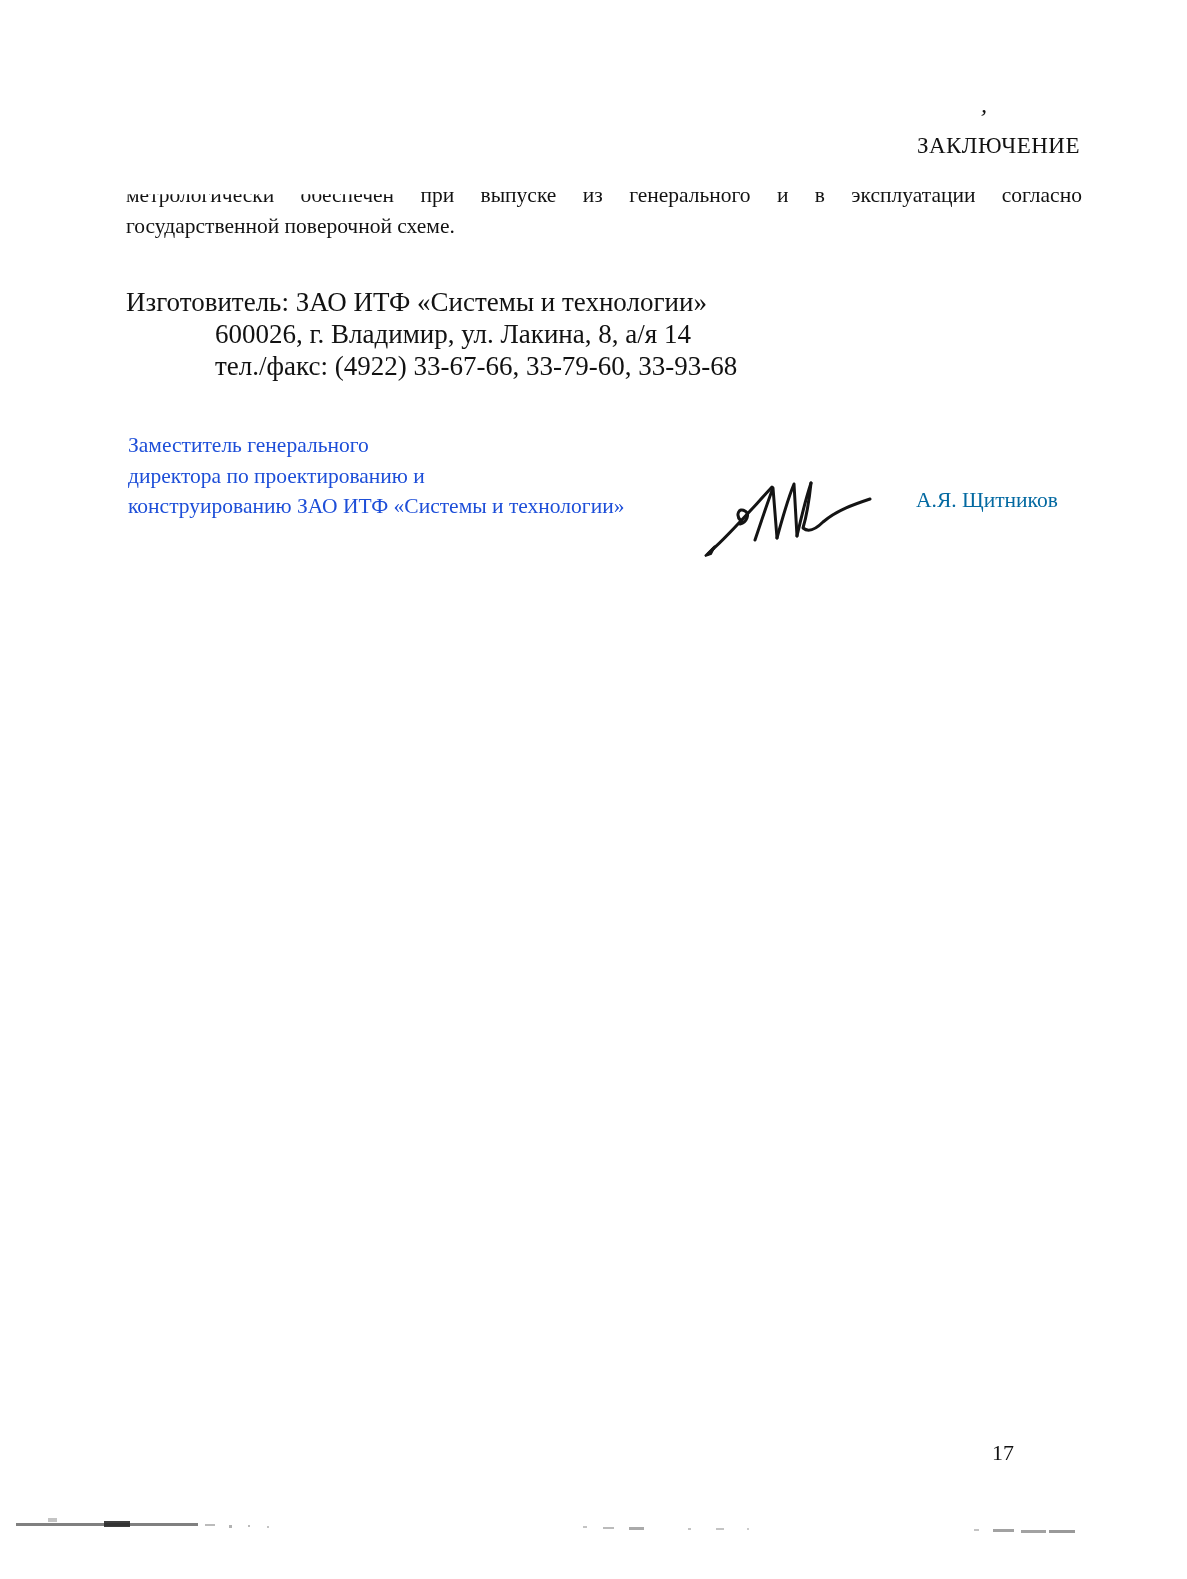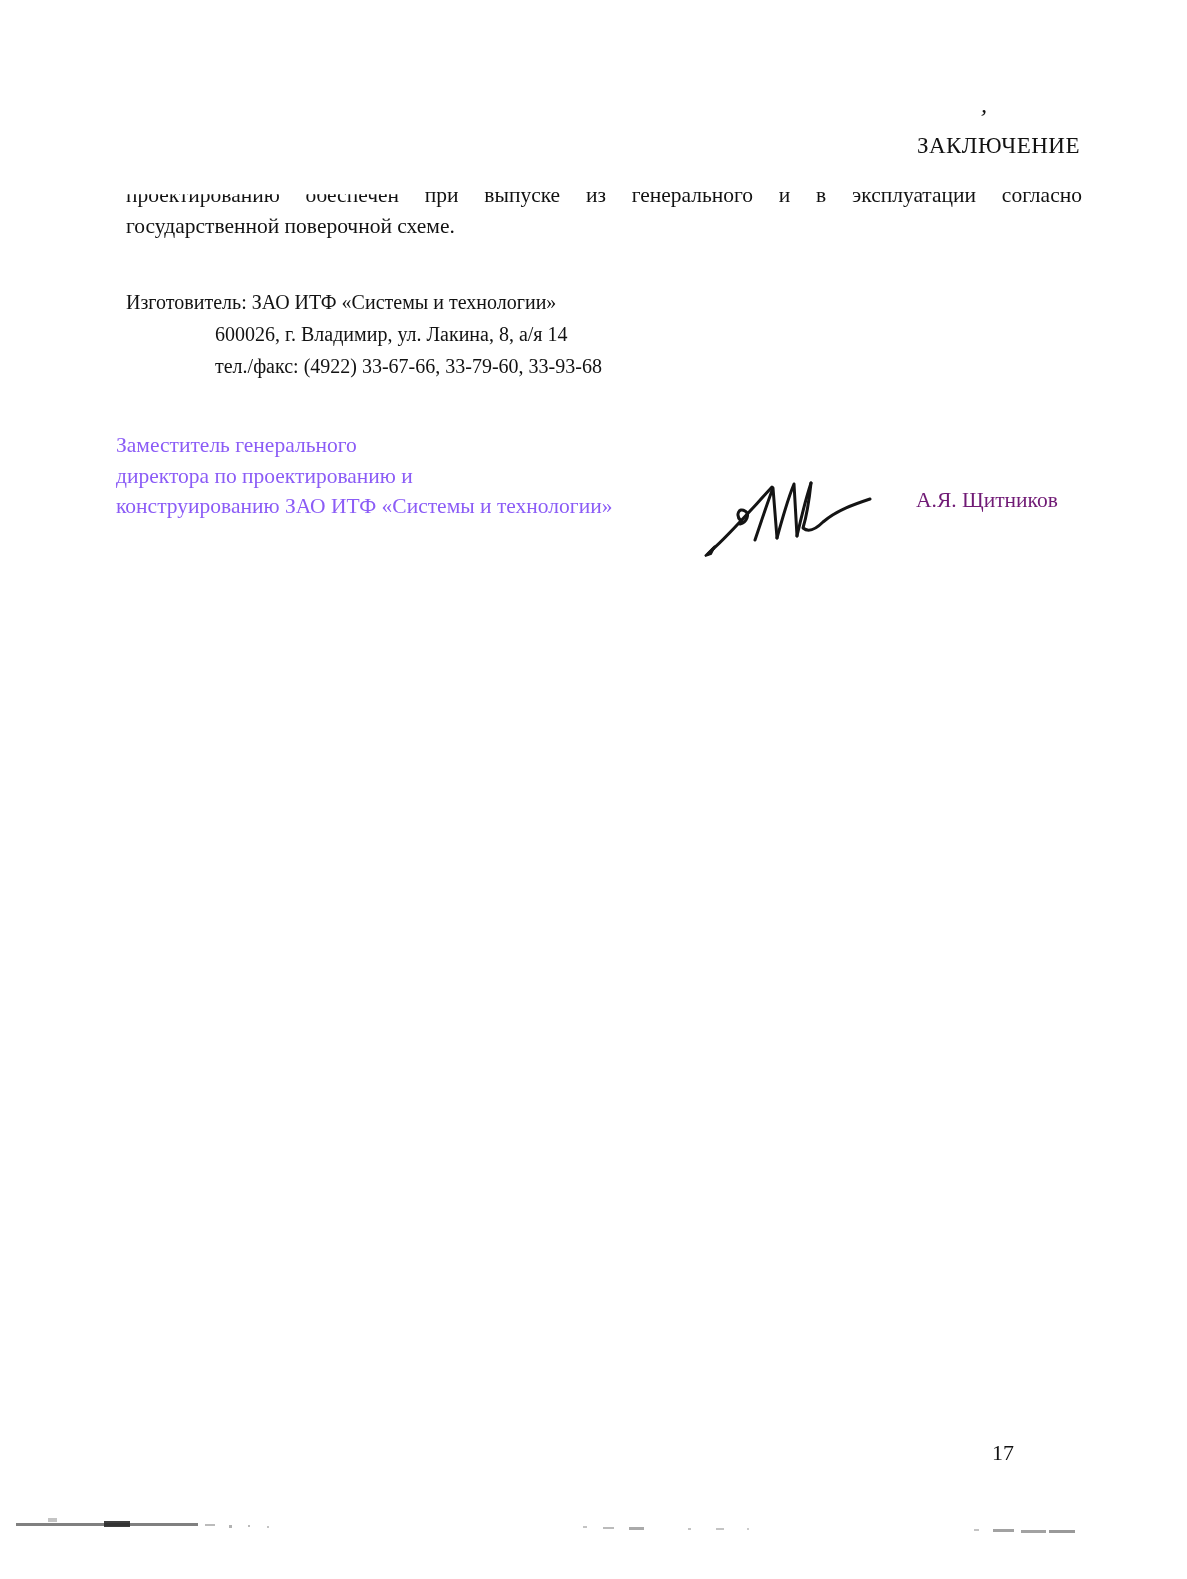--- a/index.html
+++ b/index.html
@@ -58,46 +58,46 @@
     position: absolute;
     left: -7px; top: 2px;
     width: 3px; height: 6px;
     background: #222;
     transform: rotate(15deg);
   }
   .manufacturer {
     position: absolute;
     left: 126px;
     top: 286px;
-    font-size: 20px;
+    font-size: 27px;
     line-height: 32px;
     color: #121212;
     white-space: nowrap;
   }
   .manufacturer .indent { margin-left: 89px; }
   .signatory {
     position: absolute;
-    left: 116px;
+    left: 128px;
     top: 430px;
     font-size: 21.5px;
     line-height: 30.5px;
-    color: #8b5cf6;
+    color: #1d4ed8;
     white-space: nowrap;
   }
   .signature-svg {
     position: absolute;
     left: 703px;
     top: 478px;
   }
   .signatory-name {
     position: absolute;
     left: 916px;
     top: 488px;
     font-size: 21.5px;
-    color: #701a75;
+    color: #0369a1;
     white-space: nowrap;
   }
   .page-number {
     position: absolute;
     left: 992px;
     top: 1440px;
     font-size: 22px;
     color: #121212;
   }
   
@@ -107,21 +107,21 @@
 <body>
 
 <div class="page">
 
   <span class="stray-mark">’</span>
 
   <h1 class="doc-title">ЗАКЛЮЧЕНИЕ</h1>
 
   <div class="para">
     <div class="para-line1">
-      <span class="cut-a">проектированию</span>
+      <span class="cut-a">метрологически</span>
       <span class="cut-a">обеспечен</span>
       <span class="cut-b">при</span>
       <span class="cut-b">выпуске</span>
       <span class="cut-b dot-before">из</span>
       <span>генерального</span>
       <span>и</span>
       <span>в</span>
       <span>эксплуатации</span>
       <span>согласно</span>
     </div>

